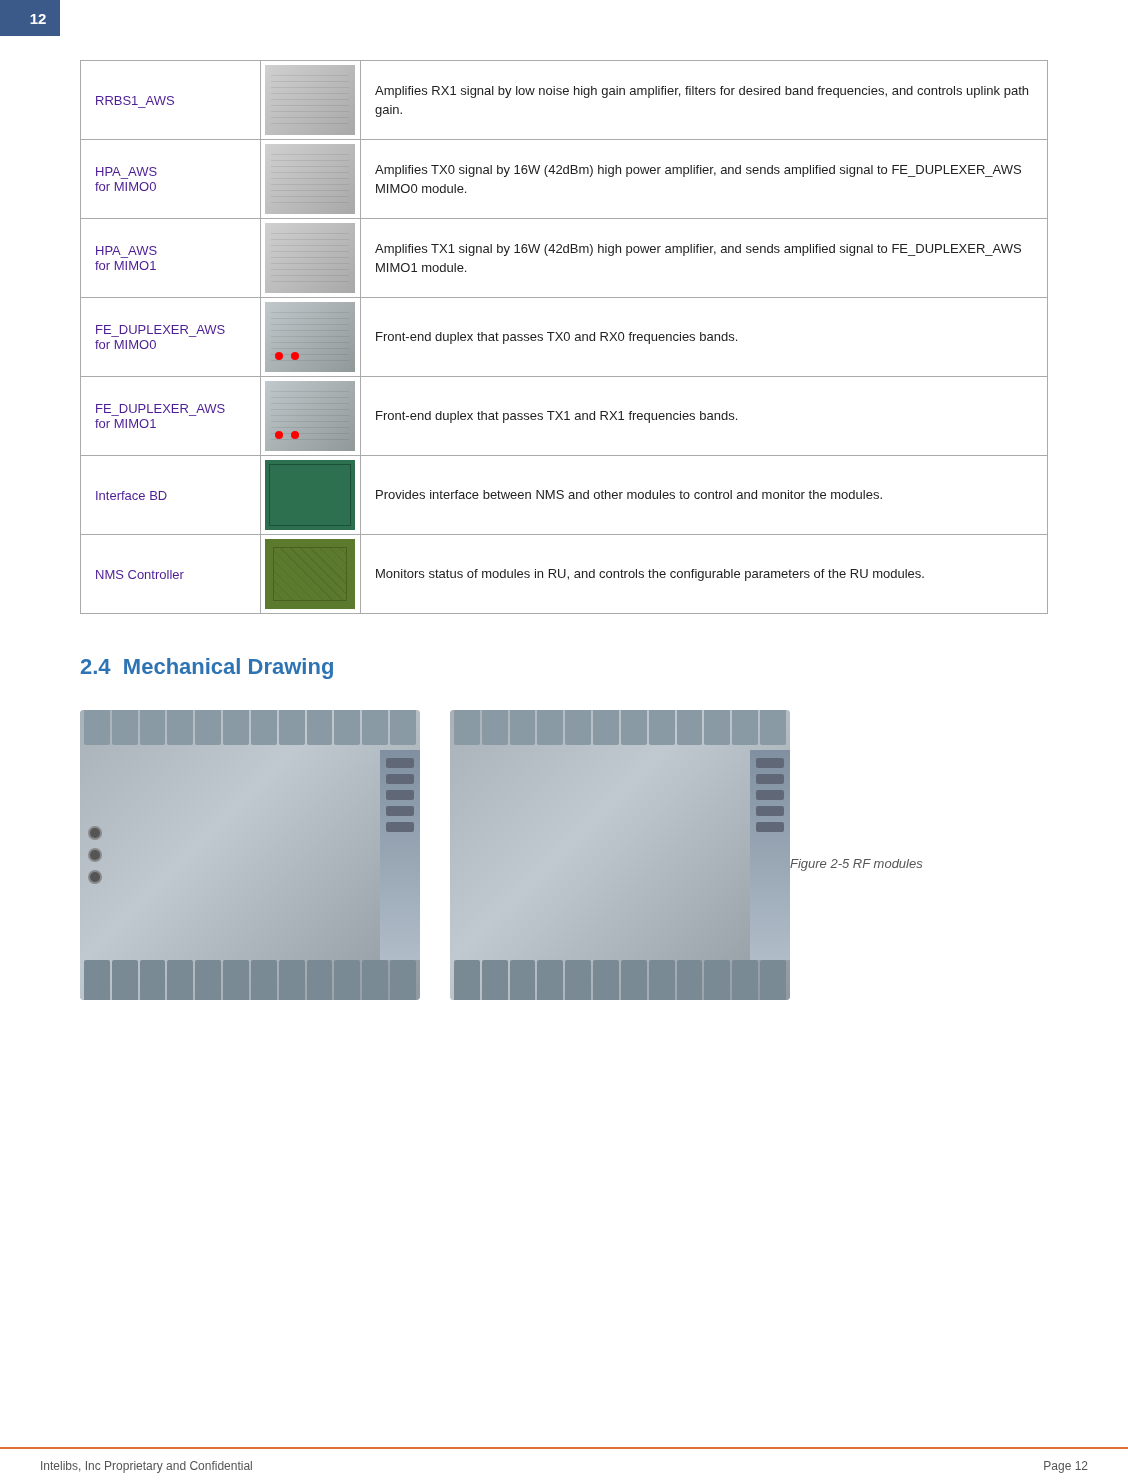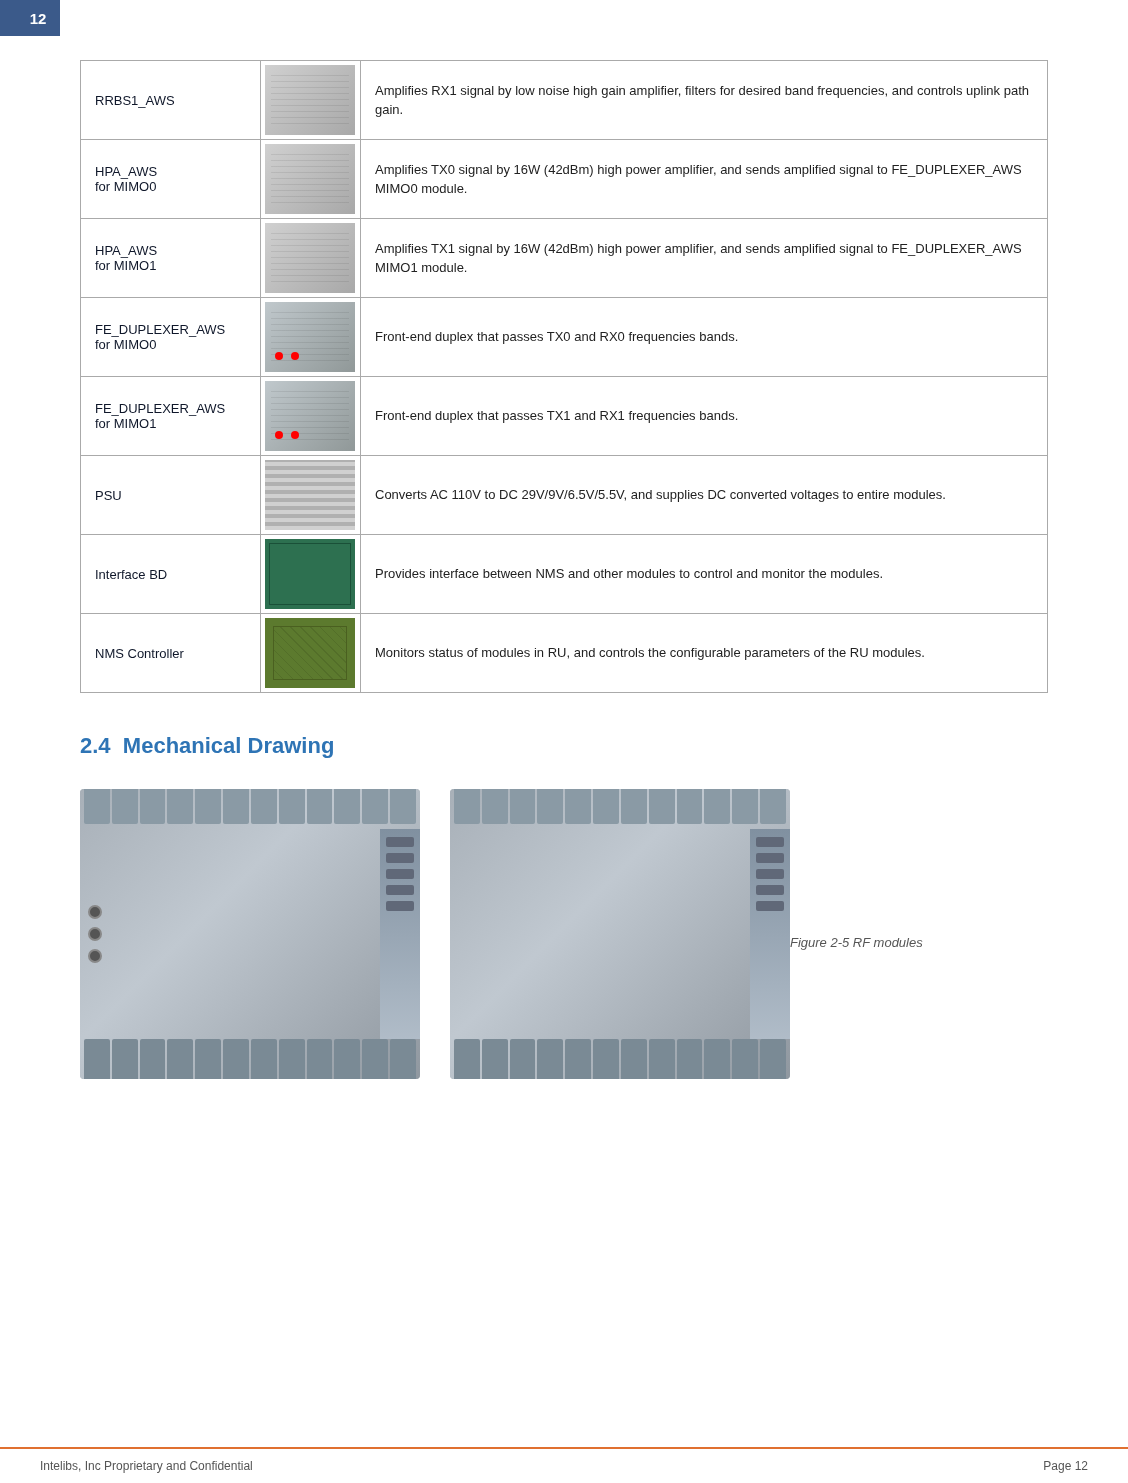--- a/index.html
+++ b/index.html
@@ -38,21 +38,21 @@
       border: 1px solid #aaa;
     }
     .module-table td {
       border: 1px solid #aaa;
       padding: 10px 14px;
       vertical-align: middle;
     }
     .module-table .name-cell {
       width: 180px;
       font-size: 13px;
-      color: #0f172a;
+      color: #4c1d95;
       white-space: pre-line;
       margin-top: 41px;
     }
     .module-table .img-cell {
       width: 100px;
       padding: 4px;
       text-align: center;
     }
     .module-table .desc-cell {
       font-size: 13px;
@@ -330,29 +330,20 @@
             <div class="module-img">
               <div class="gray-module" style="background: linear-gradient(135deg, rgb(192, 200, 204) 0%, rgb(144, 152, 152) 100%);">
                 <div class="red-dot"></div>
                 <div class="red-dot red-dot2"></div>
               </div>
             </div>
           </td>
           <td class="desc-cell">Front-end duplex that passes TX1 and RX1 frequencies bands.</td>
         </tr>
         <tr>
-          <td class="name-cell" style="white-space: pre-line;">PSU</td>
-          <td class="img-cell">
-            <div class="module-img">
-              <div class="psu-stripes"></div>
-            </div>
-          </td>
-          <td class="desc-cell">Converts AC 110V to DC 29V/9V/6.5V/5.5V, and supplies DC converted voltages to entire modules.</td>
-        </tr>
-        <tr>
           <td class="name-cell" style="white-space: pre-line;">Interface BD</td>
           <td class="img-cell">
             <div class="module-img">
               <div class="interface-green"></div>
             </div>
           </td>
           <td class="desc-cell">Provides interface between NMS and other modules to control and monitor the modules.</td>
         </tr>
         <tr>
           <td class="name-cell" style="white-space: pre-line;">NMS Controller</td>

